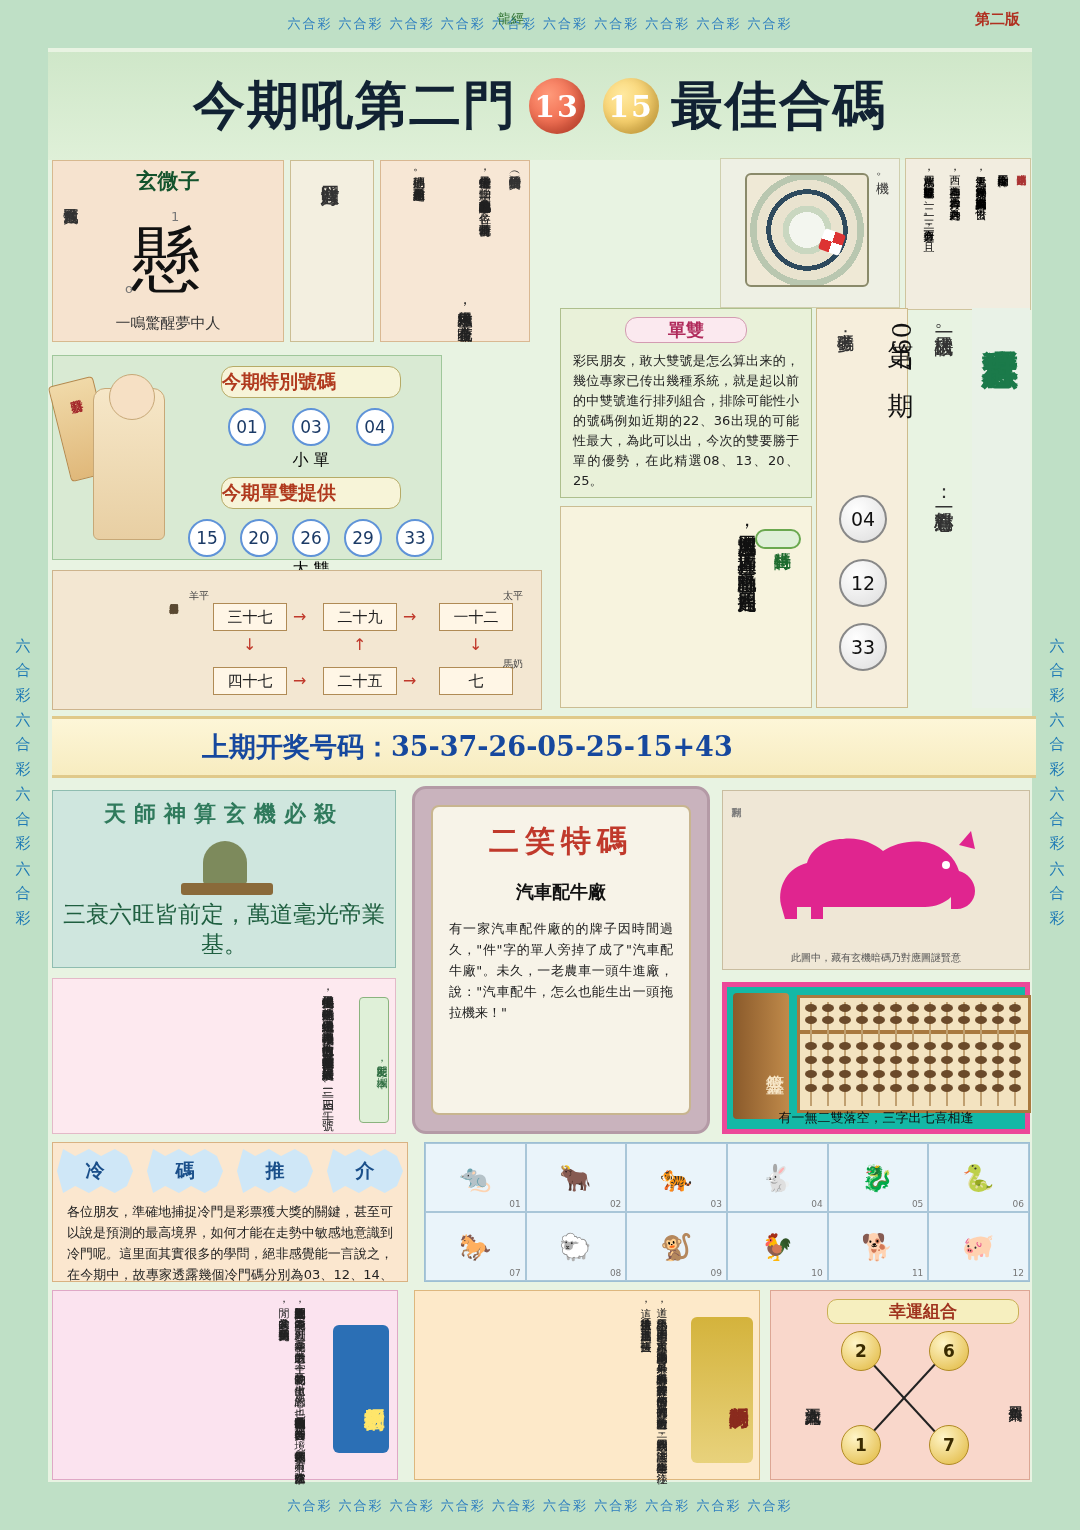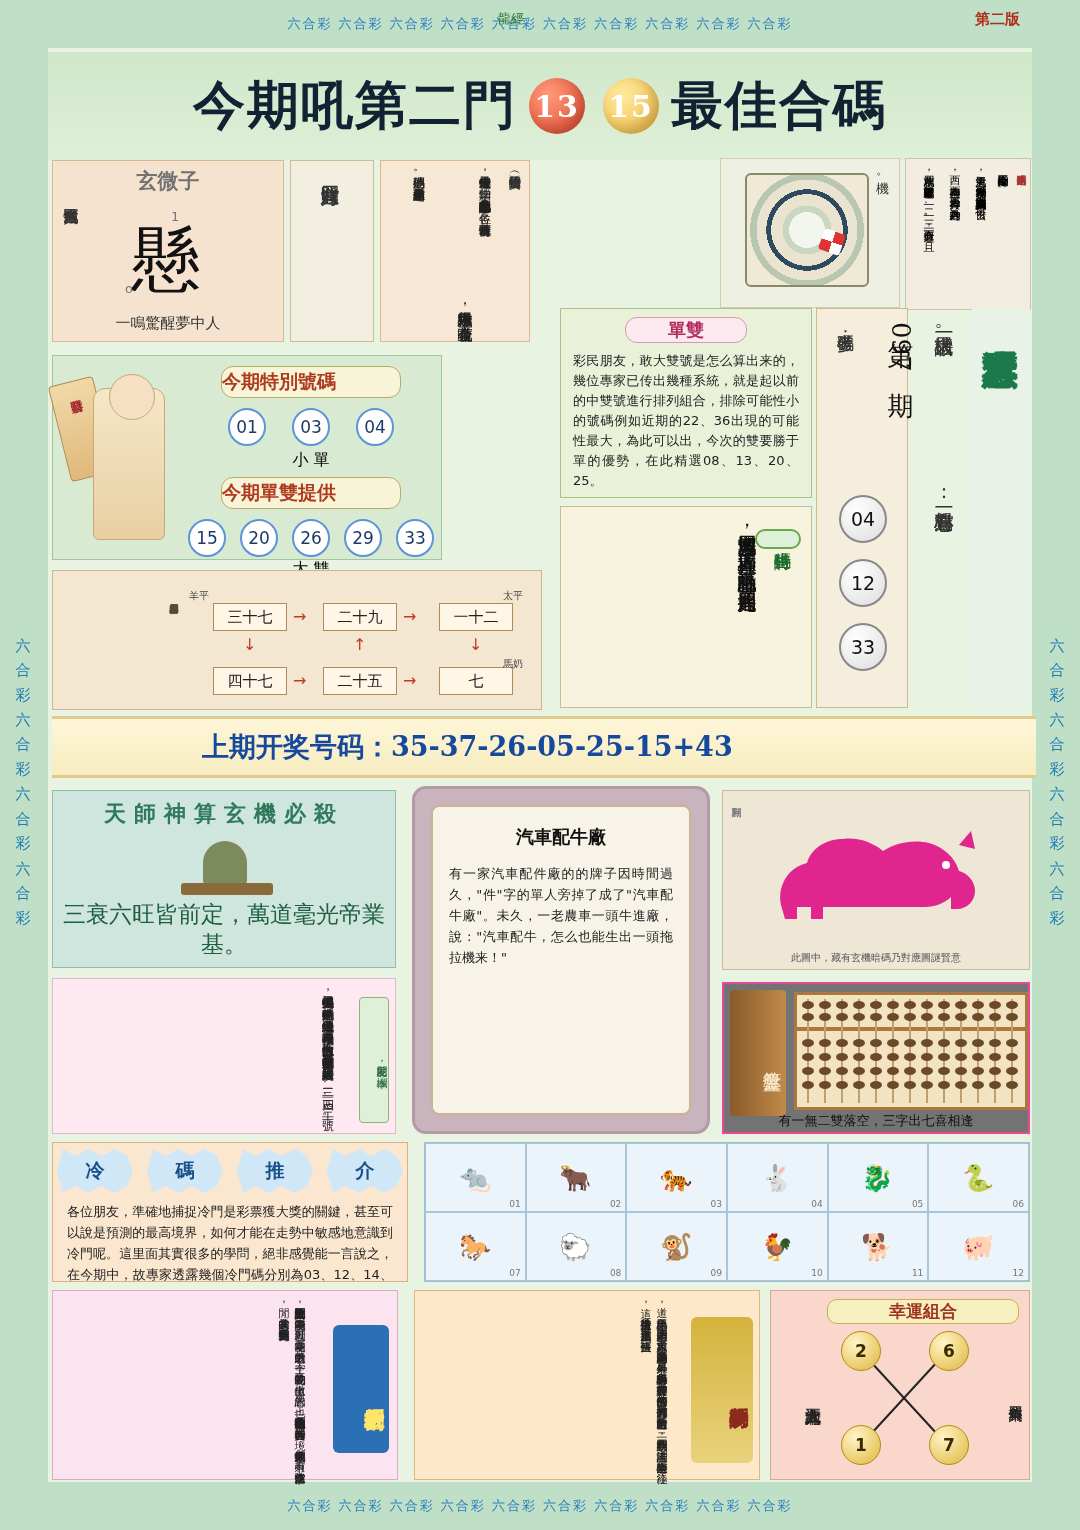--- a/index.html
+++ b/index.html
@@ -25,21 +25,21 @@
   .bigtitle{font-family:"DejaVu Serif","Liberation Serif",serif;font-size:52px;font-weight:bold;color:#123;letter-spacing:2px;display:flex;align-items:center;gap:6px;}
   .ball{width:56px;height:56px;border-radius:50%;display:inline-flex;align-items:center;justify-content:center;font-size:30px;color:#fff;font-weight:bold;margin:0 6px;box-shadow:inset -6px -6px 12px rgba(0,0,0,.18);}
   .ball.red{background:radial-gradient(circle at 35% 30%,#ff9a7a,#e2452c);text-align:right;}
   .ball.yellow{background:radial-gradient(circle at 35% 30%,#ffe9a0,#f0b93c);color:#fff;}
 
   .box{position:absolute;box-sizing:border-box;}
   .vt{writing-mode:vertical-rl;}
 
   
   #xuanweizi{left:52px;top:160px;width:232px;height:182px;background:#f6e3cf;border:1px solid #d7b98f;}
-  .xw-title{text-align:center;color:#737373;font-size:21px;font-weight:bold;margin-top:6px;font-family:"DejaVu Serif",serif;}
+  .xw-title{text-align:center;color:#14532d;font-size:21px;font-weight:bold;margin-top:6px;font-family:"DejaVu Serif",serif;}
   .xw-sub{position:absolute;left:8px;top:36px;font-size:15px;color:#333;line-height:19px;}
   .xw-big{position:absolute;left:78px;top:52px;font-size:70px;color:#111;font-family:"DejaVu Serif",serif;}
   .xw-o{position:absolute;left:72px;top:120px;font-size:13px;color:#777;}
   .xw-1{position:absolute;left:118px;top:48px;font-size:13px;color:#777;}
   .xw-bottom{position:absolute;left:0;bottom:8px;width:100%;text-align:center;font-size:15px;color:#333;}
 
   #bacai{left:290px;top:160px;width:84px;height:182px;background:#f3efe0;border:1px solid #cbbd93;}
   #jiangxian{left:380px;top:160px;width:150px;height:182px;background:#f7e7d5;border:1px solid #d9b892;}
   #jinmu{left:452px;top:300px;width:80px;height:200px;}
 
@@ -100,21 +100,21 @@
   #erxiao{left:412px;top:786px;width:298px;height:348px;background:#c9b3bd;border-radius:14px;border:3px solid #b49aa6;}
   .ex-inner{position:absolute;left:16px;top:16px;right:16px;bottom:16px;background:#f7f3e8;border:2px solid #c8b58f;border-radius:8px;}
   .ex-title{text-align:center;margin-top:14px;font-size:30px;color:#c0392b;font-weight:bold;letter-spacing:6px;font-family:"DejaVu Serif",serif;}
   .ex-sub{text-align:center;margin-top:18px;font-size:18px;color:#111;font-weight:bold;}
   .ex-body{margin:14px 16px;font-size:13px;line-height:21px;color:#222;text-align:justify;}
 
   #tiger{left:722px;top:790px;width:308px;height:180px;background:#efe7d6;border:1px solid #c9bda0;}
   .tiger-shape{position:absolute;left:40px;top:18px;width:230px;height:120px;}
   .tiger-caption{position:absolute;left:0;bottom:4px;width:100%;text-align:center;font-size:10px;color:#555;}
 
-  #abacus{left:722px;top:982px;width:308px;height:152px;background:#737373;border:2px solid #ec4899;}
+  #abacus{left:722px;top:982px;width:308px;height:152px;background:#14b8a6;border:5px solid #ec4899;}
   .ab-wood{position:absolute;left:6px;top:6px;width:56px;height:118px;background:linear-gradient(90deg,#8a5a2b,#c08a4a);border-radius:4px;color:#f7e7c8;font-size:19px;text-align:center;writing-mode:vertical-rl;padding-top:8px;}
   .ab-frame{position:absolute;left:70px;top:8px;width:228px;height:112px;background:#f3e3c0;border:3px solid #a9793f;}
   .ab-bar{position:absolute;left:0;top:32px;width:100%;height:4px;background:#a9793f;}
   .ab-rod{position:absolute;top:4px;width:2px;height:104px;background:#c0a070;}
   .bead{position:absolute;width:12px;height:8px;border-radius:50%;background:#6b4a2a;}
   .ab-caption{position:absolute;left:0;bottom:2px;width:100%;text-align:center;font-size:13px;color:#111;}
 
   #shangqi{left:52px;top:978px;width:344px;height:156px;background:#fde9ef;border:1px solid #e3b9c8;}
   .sq-text{position:absolute;left:8px;top:8px;width:276px;height:140px;font-size:12px;line-height:18px;color:#222;writing-mode:vertical-rl;}
   .sq-tag{position:absolute;right:6px;top:18px;width:28px;height:118px;background:#dff0d8;border:1px solid #8ab37e;border-radius:4px;font-size:11px;color:#2c6b3f;writing-mode:vertical-rl;text-align:center;padding-top:6px;}
@@ -297,20 +297,21 @@
     <div class="ts-title">天師神算玄機必殺</div>
     <div class="ts-fig">
       <div class="man"></div>
       <div class="table"></div>
     </div>
     <div class="ts-bottom">三衰六旺皆前定，萬道毫光帝業基。</div>
   </div>
 
   <div class="box" id="erxiao">
     <div class="ex-inner">
+      <div class="ex-title">二笑特碼</div>
       <div class="ex-sub">汽車配牛廠</div>
       <div class="ex-body">有一家汽車配件廠的的牌子因時間過久，"件"字的單人旁掉了成了"汽車配牛廠"。未久，一老農車一頭牛進廠，說："汽車配牛，怎么也能生出一頭拖拉機来！"</div>
     </div>
   </div>
 
   <div class="box" id="tiger">
     <div class="tiny" style="position:absolute;left:6px;top:8px;color:#777;writing-mode:vertical-rl;">犀利獸</div>
     <svg class="tiger-shape" viewBox="0 0 230 120">
       <path fill="#e0258f" d="M18 96 C14 76 26 58 44 54 C48 40 62 30 80 30 C96 28 110 34 120 42 C132 34 150 30 166 34 C180 38 192 48 196 62 C204 64 212 72 212 82 C212 92 204 100 194 100 L188 100 L188 88 C182 94 172 98 162 98 L60 98 L60 110 L48 110 L48 98 L34 98 L34 110 L22 110 Z"></path>
       <circle cx="183" cy="56" r="4" fill="#fff"></circle>

